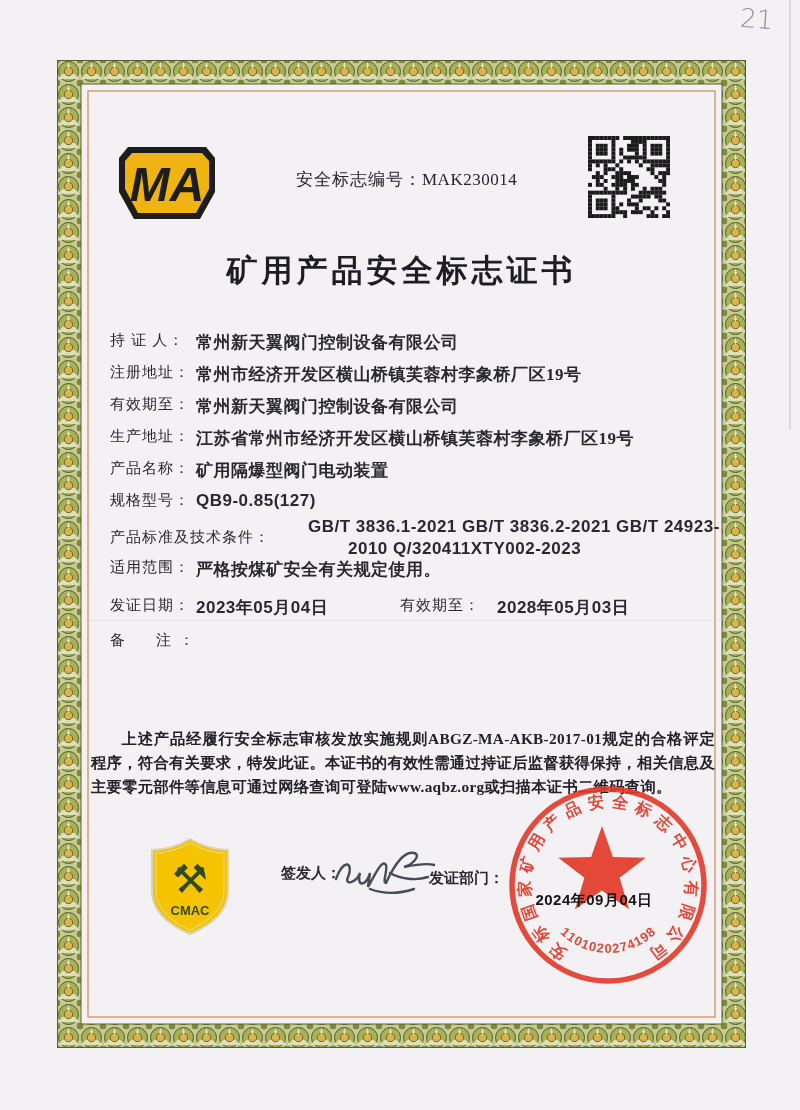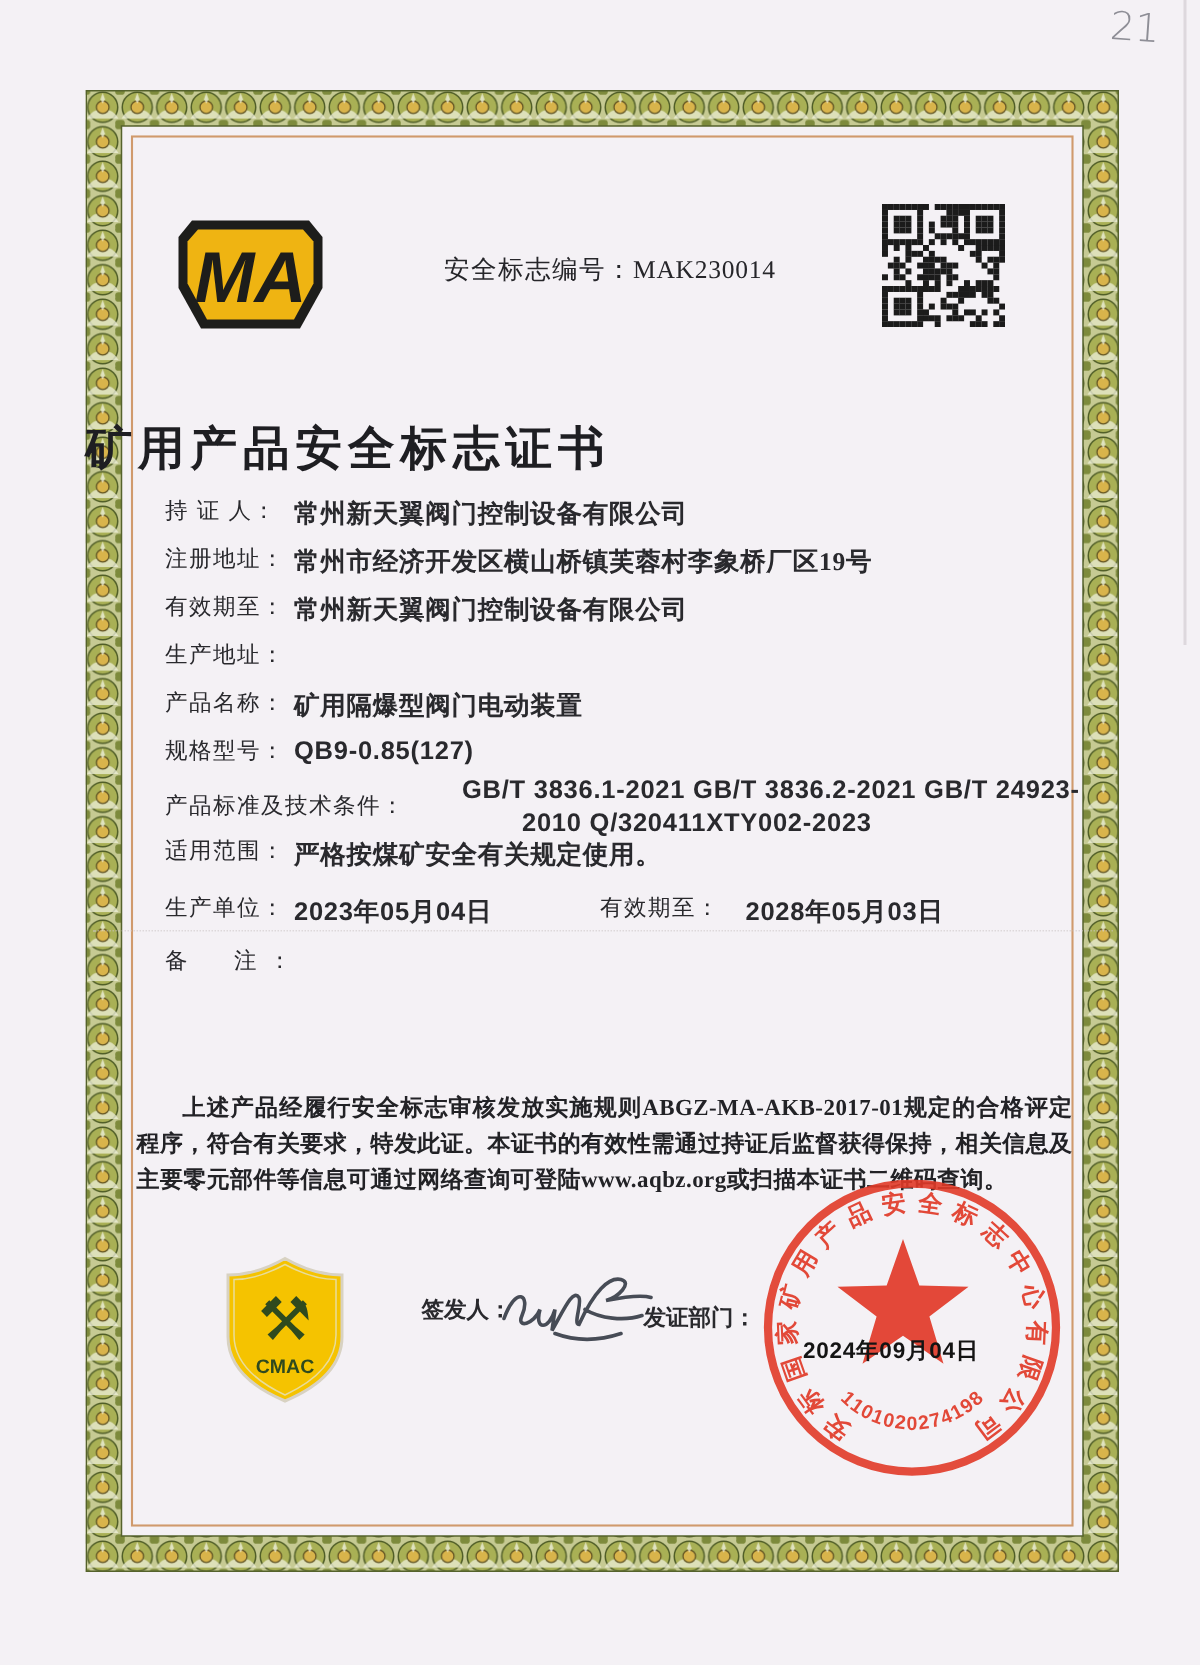--- a/index.html
+++ b/index.html
@@ -3,21 +3,21 @@
 <meta charset="utf-8">
 <style>
   html,body{margin:0;padding:0;}
   body{width:800px;height:1110px;background:#f4f1f5;font-family:"Liberation Sans",sans-serif;position:relative;overflow:hidden;}
   .abs{position:absolute;}
   .page{position:relative;width:800px;height:1110px;background:#f4f1f5;}
   .scan-line{position:absolute;left:789px;top:0;width:2px;height:430px;background:#ddd8dd;}
   .handwritten{position:absolute;left:740px;top:4px;font-size:26px;color:#8e8e96;transform:rotate(4deg);font-family:"DejaVu Sans",sans-serif;font-weight:300;}
   .header-line{position:absolute;left:296px;top:168px;font-family:"Liberation Serif",serif;font-size:17px;color:#26262a;letter-spacing:1px;}
   .header-line .num{font-family:"Liberation Serif",serif;letter-spacing:.5px;}
-  .cert-title{position:absolute;left:57px;top:250px;width:689px;text-align:left;font-family:"Liberation Serif",serif;font-weight:bold;font-size:31px;letter-spacing:4px;color:#1e1e22;margin-top:28px;}
+  .cert-title{position:absolute;left:57px;top:250px;width:689px;text-align:center;font-family:"Liberation Serif",serif;font-weight:bold;font-size:31px;letter-spacing:4px;color:#1e1e22;}
   .field-label{position:absolute;font-weight:normal;font-size:15px;color:#29292d;letter-spacing:1px;white-space:nowrap;}
   .field-value{position:absolute;font-weight:bold;font-size:17px;color:#29292d;letter-spacing:.5px;white-space:nowrap;font-family:"Liberation Serif",serif;}
   .field-value.mono-ish{font-family:"Liberation Sans",sans-serif;}
   .crease{position:absolute;left:62px;top:620px;width:680px;border-top:1px dotted #ccc5c5;opacity:.55;}
   .statement{position:absolute;left:91px;top:727px;width:624px;font-family:"Liberation Serif",serif;font-weight:bold;font-size:15.3px;line-height:23.8px;color:#222226;text-align:justify;text-indent:2em;letter-spacing:.3px;}
   .signer-label{position:absolute;left:281px;top:864px;font-weight:bold;font-size:15px;color:#29292d;}
   .dept-label{position:absolute;left:429px;top:869px;font-weight:bold;font-size:15px;color:#29292d;}
   .stamp-date{position:absolute;left:529px;top:891px;width:130px;font-weight:bold;font-size:15px;color:#141414;letter-spacing:.5px;text-align:center;}
   svg text{user-select:none;}
 </style>
@@ -305,35 +305,36 @@
   <div class="field-label" style="left:110px;top:331px;">持 证 人：</div>
   <div class="field-value" style="left:196px;top:331px;">常州新天翼阀门控制设备有限公司</div>
 
   <div class="field-label" style="left:110px;top:363px;">注册地址：</div>
   <div class="field-value" style="left:196px;top:363px;">常州市经济开发区横山桥镇芙蓉村李象桥厂区19号</div>
 
   <div class="field-label" style="left:110px;top:395px;">有效期至：</div>
   <div class="field-value" style="left:196px;top:395px;">常州新天翼阀门控制设备有限公司</div>
 
   <div class="field-label" style="left:110px;top:427px;">生产地址：</div>
+  <div class="field-value" style="left:196px;top:427px;">江苏省常州市经济开发区横山桥镇芙蓉村李象桥厂区19号</div>
 
   <div class="field-label" style="left:110px;top:459px;">产品名称：</div>
   <div class="field-value" style="left:196px;top:459px;">矿用隔爆型阀门电动装置</div>
 
   <div class="field-label" style="left:110px;top:491px;">规格型号：</div>
   <div class="field-value mono-ish" style="left:196px;top:491px;">QB9-0.85(127)</div>
 
   <div class="field-label" style="left:110px;top:528px;">产品标准及技术条件：</div>
   <div class="field-value mono-ish" style="left:308px;top:517px;">GB/T 3836.1-2021 GB/T 3836.2-2021 GB/T 24923-</div>
   <div class="field-value mono-ish" style="left:308px;top:539px;margin-left:40px;">2010 Q/320411XTY002-2023</div>
 
   <div class="field-label" style="left:110px;top:558px;">适用范围：</div>
   <div class="field-value" style="left:196px;top:558px;">严格按煤矿安全有关规定使用。</div>
 
-  <div class="field-label" style="left:110px;top:596px;">生产单位：</div>
+  <div class="field-label" style="left:110px;top:596px;">发证日期：</div>
   <div class="field-value mono-ish" style="left:196px;top:596px;">2023年05月04日</div>
   <div class="field-label" style="left:400px;top:596px;">有效期至：</div>
   <div class="field-value mono-ish" style="left:497px;top:596px;">2028年05月03日</div>
 
   <div class="field-label" style="left:110px;top:631px;letter-spacing:8px;">备　注：</div>
   <div class="field-value" style="left:196px;top:631px;"></div>
 
   <div class="statement">上述产品经履行安全标志审核发放实施规则ABGZ-MA-AKB-2017-01规定的合格评定程序，符合有关要求，特发此证。本证书的有效性需通过持证后监督获得保持，相关信息及主要零元部件等信息可通过网络查询可登陆www.aqbz.org或扫描本证书二维码查询。</div>
 
   <svg class="abs" style="left:146px;top:837px;" width="88" height="100">

